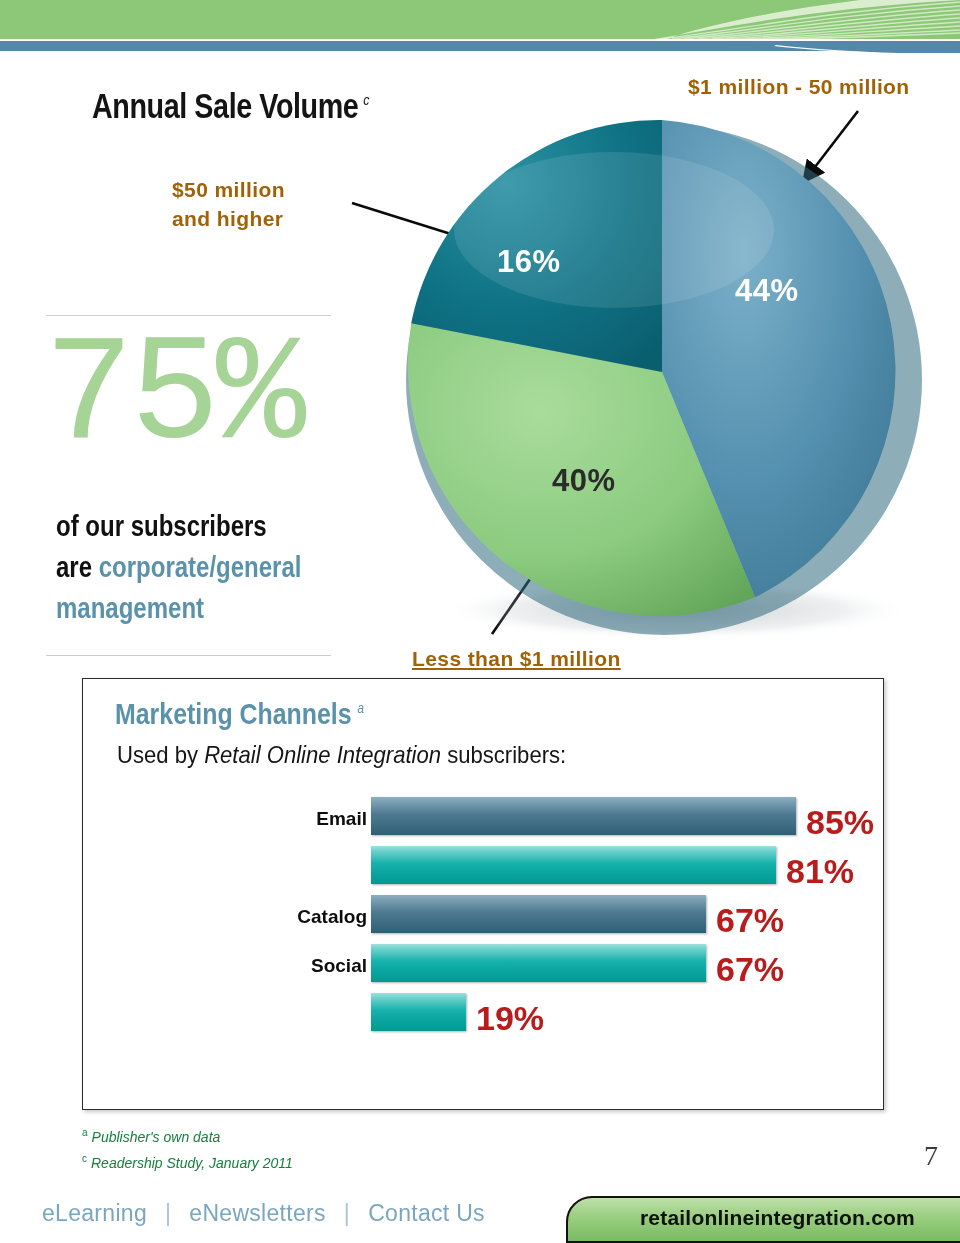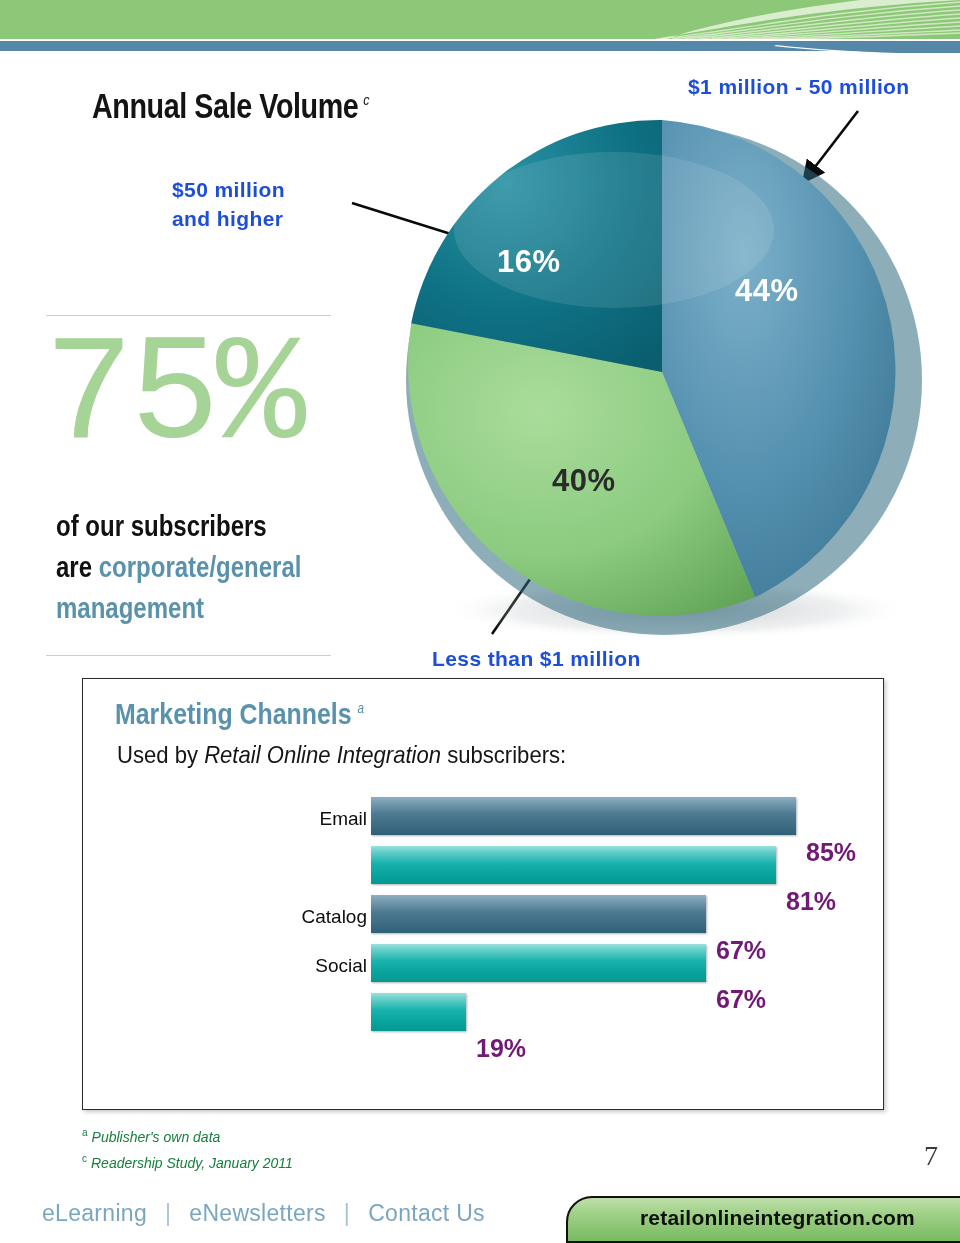--- a/index.html
+++ b/index.html
@@ -61,30 +61,30 @@
   .headline sup {
     font-size: 15px;
     font-weight: normal;
     font-style: italic;
     vertical-align: super;
     margin-left: 6px;
   }
 
   .pie-label {
     position: absolute;
-    color: #1d4ed8;
+    color: #a16207;
     font-weight: bold;
     font-size: 21px;
     letter-spacing: 0.4px;
     line-height: 29px;
     white-space: pre-line;
   }
   #label-50m  { left: 172px; top: 175px; }
   #label-1m   { left: 688px; top: 72px;  }
-  #label-less { left: 432px; top: 644px; }
+  #label-less { left: 412px; top: 644px; text-decoration: underline; }
 
   
   #pie-wrap {
     position: absolute;
     left: 404px; top: 110px;
     width: 530px; height: 540px;
   }
 
   
   .pie-pct {
@@ -179,21 +179,21 @@
     position: relative;
     height: 49px;
   }
   .bar-label {
     position: absolute;
     right: 516px;
     top: 11px;
     width: 260px;
     text-align: right;
     font-family: "Liberation Sans Narrow", "Liberation Sans", sans-serif;
-    font-weight: normal;
+    font-weight: bold;
     font-size: 19px;
     color: #0d0d0d;
     white-space: nowrap;
   }
   .bar-track {
     position: absolute;
     left: 288px;
     top: 0;
     height: 38px;
   }
@@ -209,24 +209,23 @@
   .bar-fill.teal {
     background: linear-gradient(to bottom,
        #9de1dc 0%, #6fd2cd 12%, #19b2ac 45%,
        #09a59f 72%, #059891 100%);
   }
   .bar-value {
     position: absolute;
     top: 6px;
     font-family: "Liberation Sans Narrow", "Liberation Sans", sans-serif;
     font-weight: bold;
-    font-size: 25px;
-    color: #701a75;
-    white-space: nowrap;
-    margin-top: 35px;
+    font-size: 34px;
+    color: #b91c1c;
+    white-space: nowrap;
   }
 
   
   .footnotes {
     position: absolute;
     left: 82px; top: 1122px;
     font-family: "Liberation Sans Narrow", "Liberation Sans", sans-serif;
     font-style: italic;
     font-size: 14px;
     color: #15803d;

